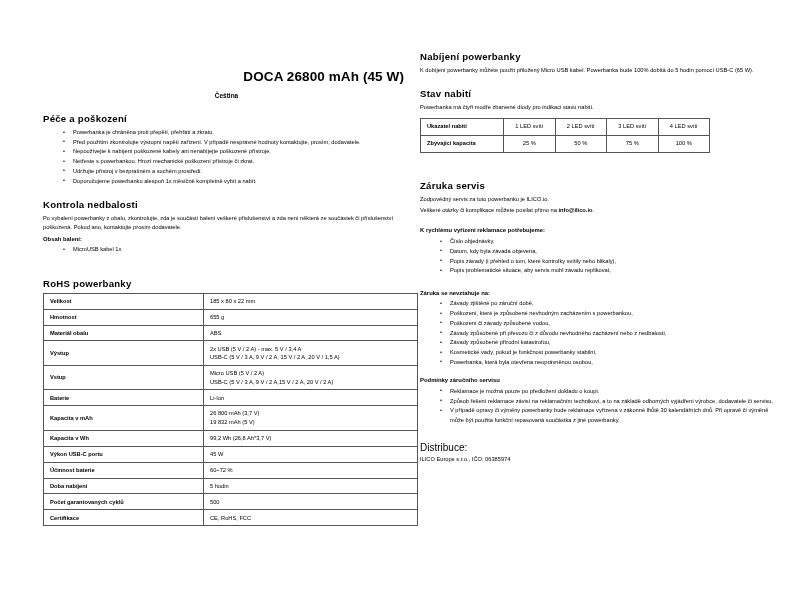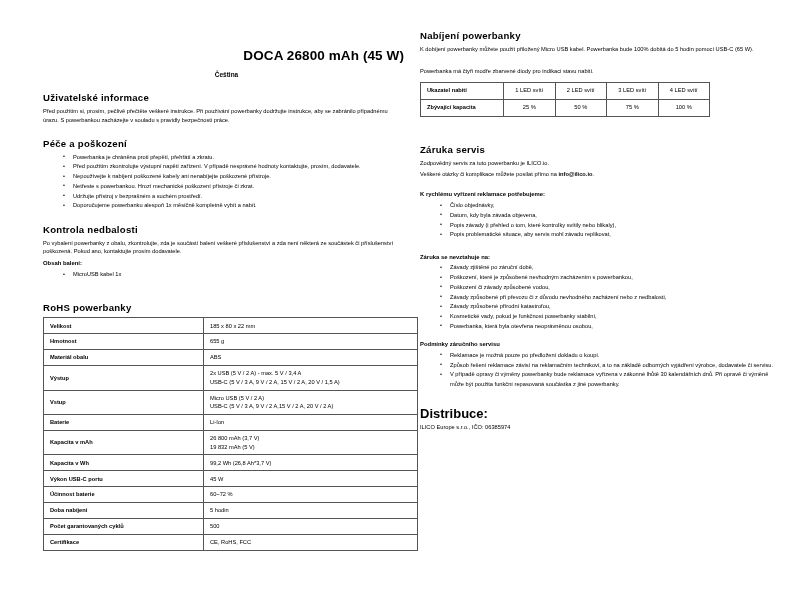--- a/index.html
+++ b/index.html
@@ -25,20 +25,21 @@
   .columns {
     position: absolute;
     top: 0;
     left: 0;
     width: 808px;
     display: flex;
     gap: 0;
   }
   .col {
     box-sizing: border-box;
+    margin-top: 21px;
   }
   .col-left {
     width: 412px;
     padding: 30px 8px 0 43px;
   }
   .col-right {
     width: 396px;
     padding: 30px 25px 0 8px;
   }
 
@@ -144,43 +145,39 @@
   table.led td.rowhead {
     font-weight: bold;
     text-align: left;
     padding-left: 6px;
     width: 72px;
   }
 
   .strong-inline { font-weight: bold; }
 
   .distrib-title {
-    font-size: 13px;
-    font-weight: bold;
+    font-size: 10px;
+    font-weight: normal;
     margin: 0 0 2px 0;
   }
 </style>
 </head>
 <body>
 
 <div class="page">
 
   <div class="columns">
 
     <div class="col col-left">
 
       <div class="doc-title">DOCA 26800 mAh (45 W)</div>
       <div class="doc-subtitle">Čeština</div>
 
       <div style="height:14px"></div>
 
-      <div class="sec-block">
-        <h2 class="sec">Uživatelské informace</h2>
-        <p class="body">Před použitím si, prosím, pečlivě přečtěte veškeré instrukce. Při používání powerbanky dodržujte instrukce, aby se zabránilo případnému úrazu. S powerbankou zacházejte v souladu s pravidly bezpečnosti práce.</p>
-      </div>
 
       <div class="sec-block">
         <h2 class="sec">Péče a poškození</h2>
         <ul class="bullets">
           <li>Powerbanka je chráněna proti přepětí, přehřátí a zkratu.</li>
           <li>Před použitím zkontrolujte výstupní napětí zařízení. V případě nesprávné hodnoty kontaktujte, prosím, dodavatele.</li>
           <li>Nepoužívejte k nabíjení poškozené kabely ani nenabíjejte poškozené přístroje.</li>
           <li>Netřeste s powerbankou. Hrozí mechanické poškození přístroje či zkrat.</li>
           <li>Udržujte přístroj v bezprašném a suchém prostředí.</li>
           <li>Doporučujeme powerbanku alespoň 1x měsíčně kompletně vybít a nabít.</li>
@@ -291,20 +288,21 @@
 
     <div class="col col-right">
 
       <div class="sec-block">
         <h2 class="sec">Nabíjení powerbanky</h2>
         <p class="body">K dobíjení powerbanky můžete použít přiložený Micro USB kabel. Powerbanka bude 100% dobitá do 5 hodin pomocí USB-C (65 W).</p>
       </div>
 
 
       <div class="sec-block">
+        <h2 class="sec">Stav nabití</h2>
         <p class="body">Powerbanka má čtyři modře zbarvené diody pro indikaci stavu nabití.</p>
         <table class="led">
           <tbody>
             <tr>
               <td class="rowhead">Ukazatel nabití</td>
               <td>1 LED svítí</td>
               <td>2 LED svítí</td>
               <td>3 LED svítí</td>
               <td>4 LED svítí</td>
             </tr>

